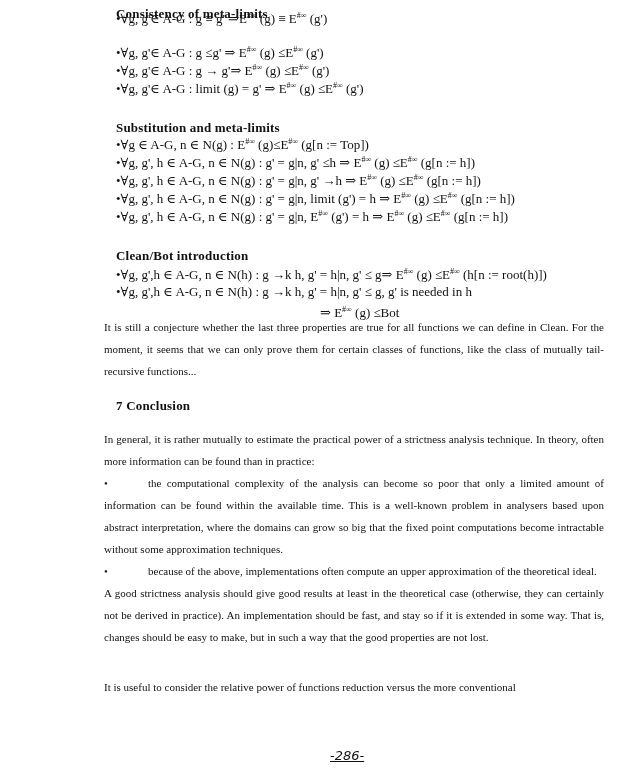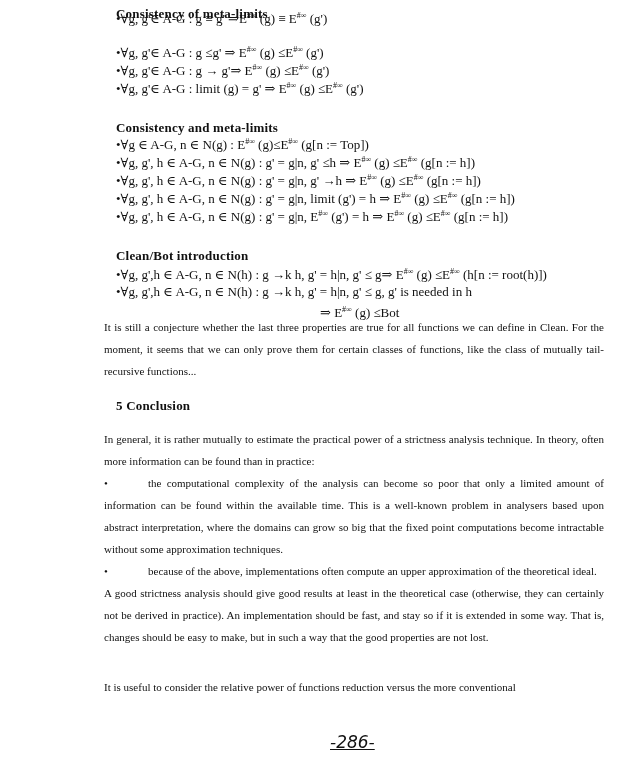--- a/index.html
+++ b/index.html
@@ -13,51 +13,51 @@
       position: absolute; left: 104px; white-space: nowrap;
       font-size: 13px; line-height: 16px; margin-left: 12px;
     }
     .hd { font-weight: bold; font-size: 13px; letter-spacing: 0.2px; }
     .para {
       position: absolute; left: 104px; width: 500px;
       font-size: 11px; line-height: 22px; text-align: justify;
     }
     .bullet-dot { display: inline-block; width: 44px; }
     .pagenum {
-      position: absolute; left: 330px; top: 732px;
-      font-family: "DejaVu Sans", sans-serif; font-style: italic; font-size: 17px; text-decoration: underline;
+      position: absolute; left: 330px; top: 748px;
+      font-family: "DejaVu Sans", sans-serif; font-style: italic; font-size: 13px; text-decoration: underline;
     }
     sup { font-size: 8px; vertical-align: 5px; }
   </style>
 </head>
 <body>
 
 <div class="page">
 
   <div class="ln hd" style="top:6px">Consistency of meta-limits</div>
   <div class="ln" style="top:8px">•∀g,  g'∈ A-G : g ≡ g'  ⇒E<sup>#∞</sup> (g) ≡ E<sup>#∞</sup> (g')</div>
   <div class="ln" style="top:42px">•∀g,  g'∈ A-G : g ≤g'  ⇒ E<sup>#∞</sup> (g) ≤E<sup>#∞</sup> (g')</div>
   <div class="ln" style="top:60px">•∀g,  g'∈ A-G : g → g'⇒ E<sup>#∞</sup> (g) ≤E<sup>#∞</sup> (g')</div>
   <div class="ln" style="top:78px">•∀g,  g'∈ A-G : limit (g) = g' ⇒ E<sup>#∞</sup> (g) ≤E<sup>#∞</sup> (g')</div>
 
-  <div class="ln hd" style="top:120px">Consistency and meta-limits</div>
+  <div class="ln hd" style="top:120px">Substitution and meta-limits</div>
   <div class="ln" style="top:134px">•∀g ∈ A-G, n ∈ N(g) : E<sup>#∞</sup> (g)≤E<sup>#∞</sup> (g[n := Top])</div>
   <div class="ln" style="top:152px">•∀g,  g', h ∈ A-G, n ∈ N(g) : g' = g|n,  g' ≤h ⇒ E<sup>#∞</sup> (g) ≤E<sup>#∞</sup> (g[n := h])</div>
   <div class="ln" style="top:170px">•∀g,  g', h ∈ A-G, n ∈ N(g) : g' = g|n,  g' →h ⇒ E<sup>#∞</sup> (g) ≤E<sup>#∞</sup> (g[n := h])</div>
   <div class="ln" style="top:188px">•∀g,  g', h ∈ A-G, n ∈ N(g) : g' = g|n, limit (g') = h ⇒ E<sup>#∞</sup> (g) ≤E<sup>#∞</sup> (g[n := h])</div>
   <div class="ln" style="top:206px">•∀g,  g', h ∈ A-G, n ∈ N(g) : g' = g|n, E<sup>#∞</sup> (g') = h ⇒ E<sup>#∞</sup> (g) ≤E<sup>#∞</sup> (g[n := h])</div>
 
   <div class="ln hd" style="top:248px">Clean/Bot  introduction</div>
   <div class="ln" style="top:264px">•∀g,  g',h ∈ A-G, n ∈ N(h) :   g →k h,  g' = h|n,  g' ≤ g⇒ E<sup>#∞</sup> (g) ≤E<sup>#∞</sup> (h[n := root(h)])</div>
   <div class="ln" style="top:284px">•∀g,  g',h ∈ A-G, n ∈ N(h) :   g →k h,  g' = h|n,  g' ≤ g,  g' is needed in h</div>
   <div class="ln" style="top:302px; left:308px">⇒ E<sup>#∞</sup> (g) ≤Bot</div>
 
   <div class="para" style="top:316px">It is still a conjecture whether the last three properties are true for all functions we can define in Clean. For the moment, it seems that we can only prove them for certain classes of functions, like the class of mutually tail-recursive functions...</div>
 
-  <div class="ln hd" style="top:398px">5  Conclusion</div>
+  <div class="ln hd" style="top:398px">7  Conclusion</div>
 
   <div class="para" style="top:428px">In general, it is rather mutually to estimate the practical power of a strictness analysis technique. In theory, often more information can be found than in practice:</div>
 
   <div class="para" style="top:472px; text-indent:0">
     <span class="bullet-dot">•</span><span>the computational complexity of the analysis can become so poor that only a limited amount of information can be found within the available time. This is a well-known problem  in  analysers based upon abstract interpretation, where the domains can grow so big that the fixed point computations become intractable without some approximation techniques.</span>
   </div>
 
   <div class="para" style="top:560px">
     <span class="bullet-dot">•</span><span>because of the above, implementations often compute an upper approximation of the theoretical ideal.</span>
   </div>

